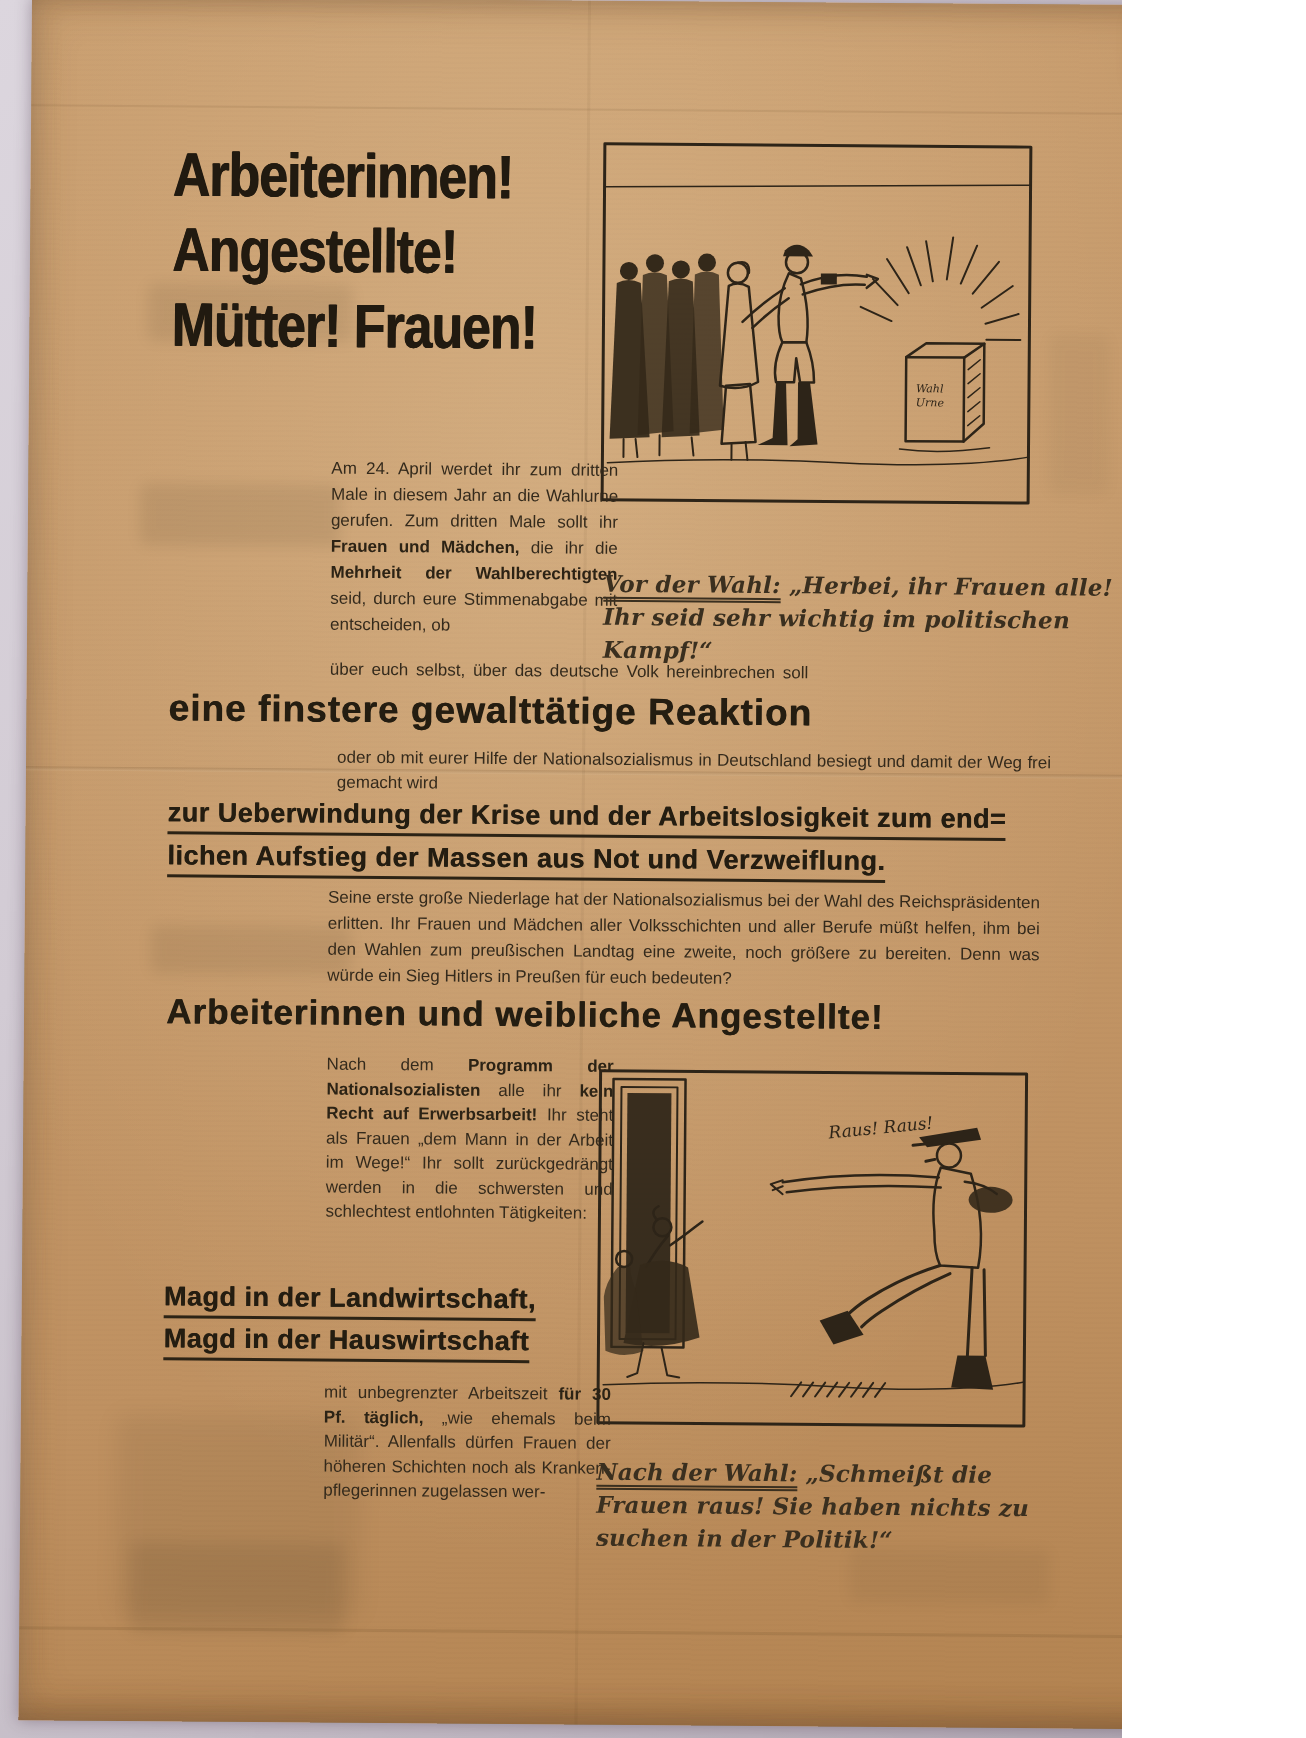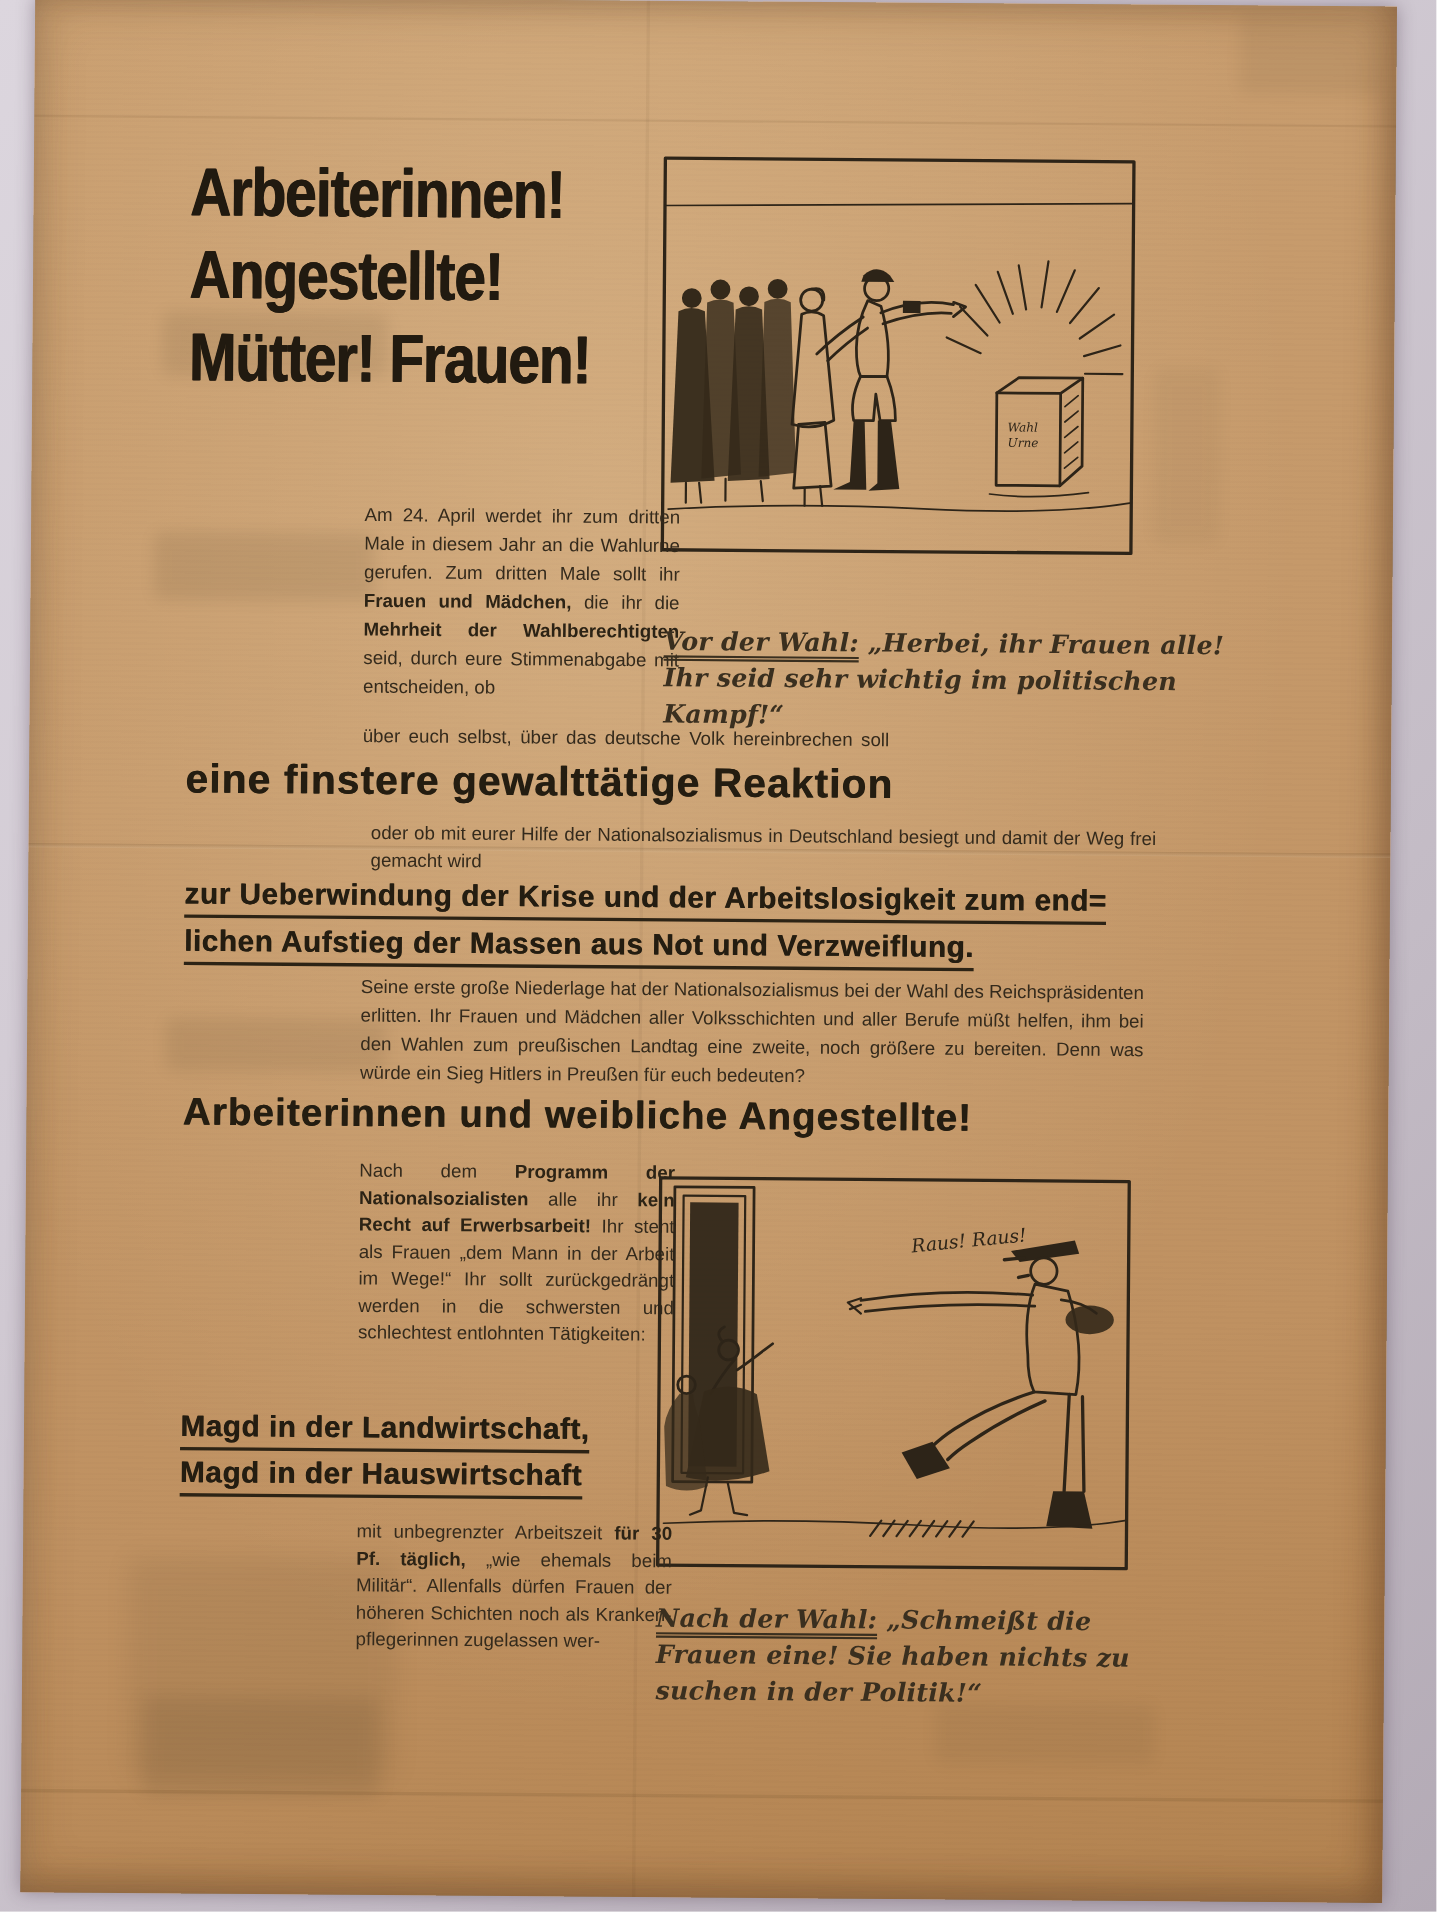--- a/index.html
+++ b/index.html
@@ -1,18 +1,18 @@
 <!DOCTYPE html>
 <html lang="de"><head>
 <meta charset="utf-8">
 <style>
   html,body{margin:0;padding:0;}
   .photo{
     position:relative;
-    width:1306px;height:1738px;
+    width:1122px;height:1738px;
     overflow:hidden;
     background:linear-gradient(135deg,#dcd6de 0%,#d2cbd4 35%,#c3bbc5 70%,#b3aab5 100%);
     font-family:"Liberation Sans",sans-serif;
   }
   .paper{
     position:absolute;left:32px;top:6px;width:1238px;height:1724px;
     background:
       radial-gradient(ellipse at 42% 28%, rgba(255,236,198,.22), rgba(255,236,198,0) 62%),
       repeating-linear-gradient(0deg, rgba(0,0,0,.012) 0 2px, rgba(0,0,0,0) 2px 5px),
       linear-gradient(168deg,#c99e6f 0%,#c5996a 38%,#bf9161 72%,#b2824f 100%);
@@ -239,16 +239,16 @@
       <text x="232" y="86" font-size="17" font-style="italic" fill="#2d2418" transform="rotate(-6 232 86)">Raus! Raus!</text>
     </svg>
 
     <div class="sh-magd">
       <span class="slogan-line">Magd in der Landwirtschaft,</span><br>
       <span class="slogan-line">Magd in der Hauswirtschaft</span>
     </div>
 
     <p class="para p-magd"><span>mit unbegrenzter Arbeitszeit </span><span class="b">für 30 Pf. täglich,</span><span> „wie ehe­mals beim Militär“. Allenfalls dürfen Frauen der höheren Schichten noch als Kranken­pflegerinnen zugelassen wer-</span></p>
 
-    <div class="caption cap2"><span class="cap-label">Nach der Wahl:</span><span> „Schmeißt die Frauen eine! Sie haben nichts zu suchen in der Politik!“</span></div>
+    <div class="caption cap2"><span class="cap-label">Nach der Wahl:</span><span> „Schmeißt die Frauen raus! Sie haben nichts zu suchen in der Politik!“</span></div>
 
   </div>
 </div>
 
 </body></html>

